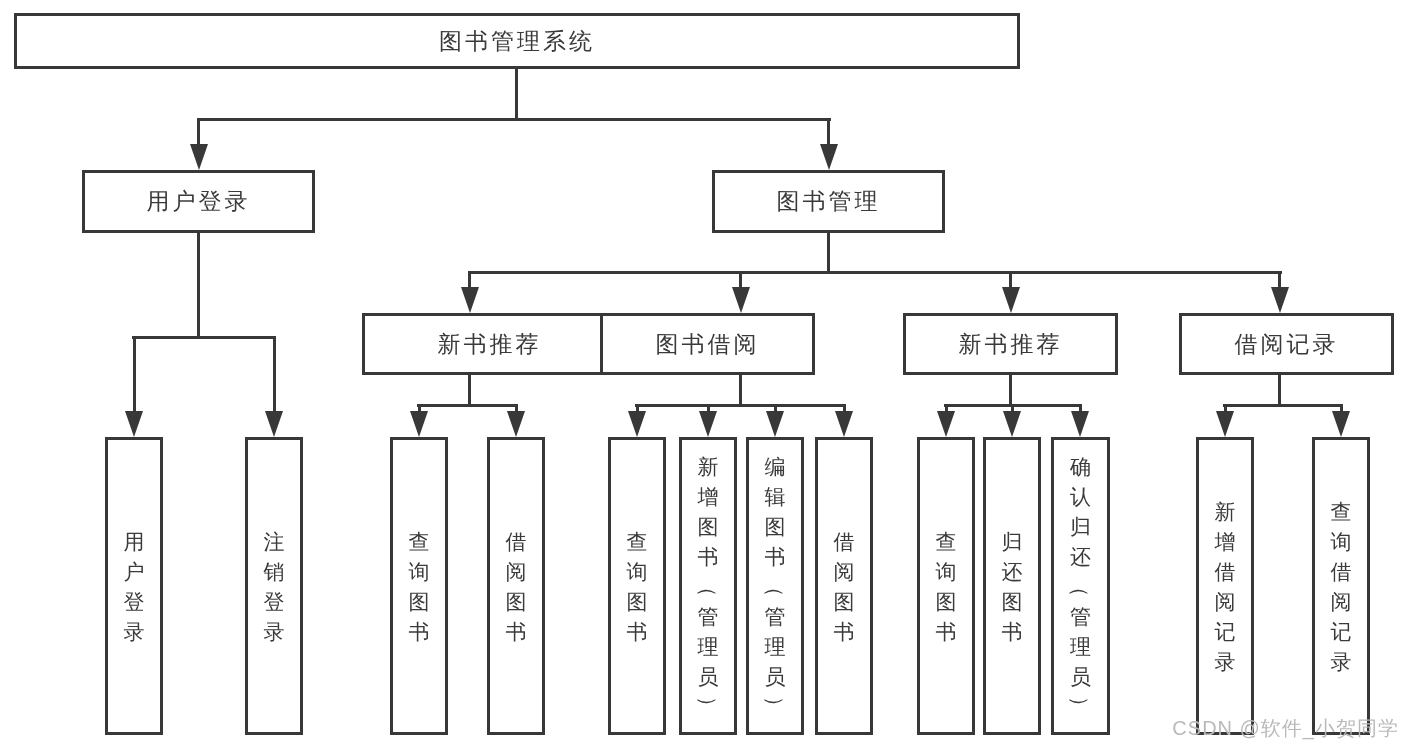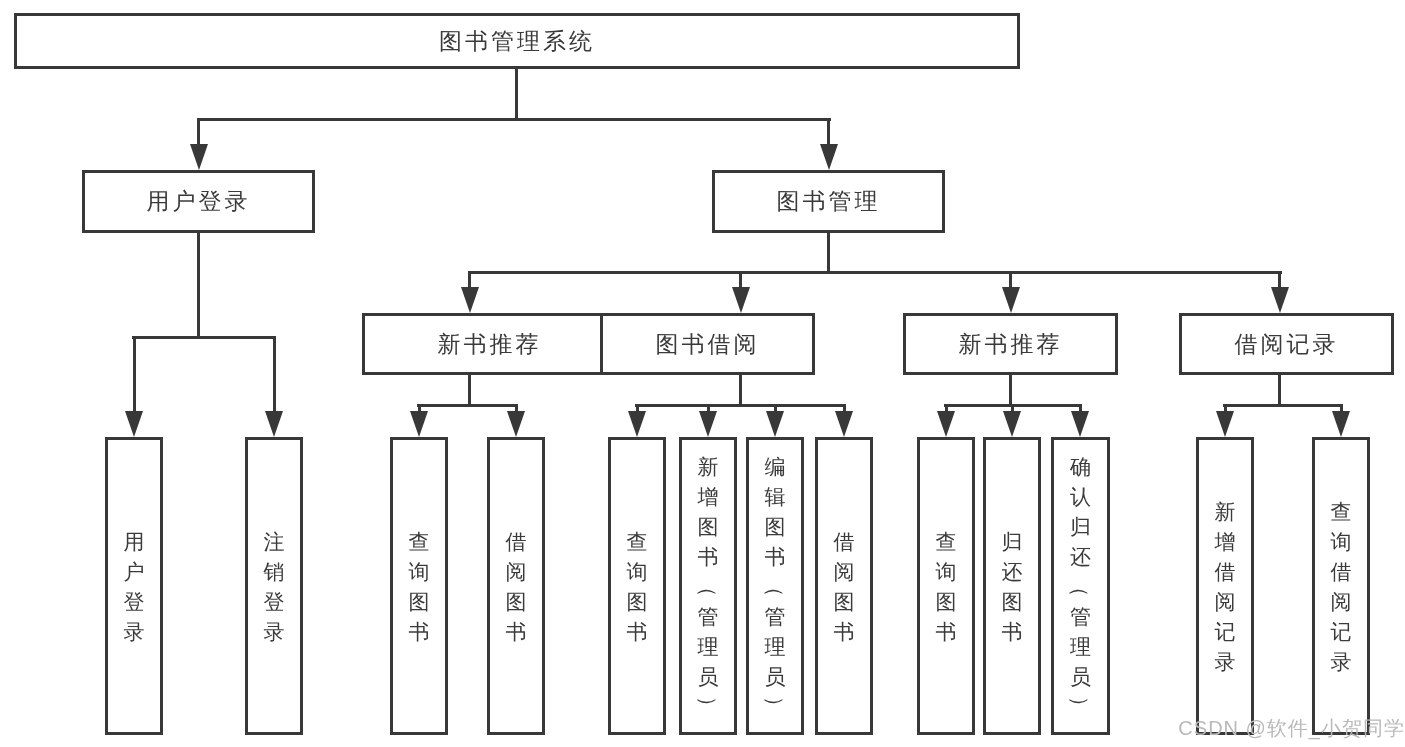--- a/index.html
+++ b/index.html
@@ -43,21 +43,21 @@
   .vline { position: absolute; width: 3px;  background: #383838; }
   .arrow {
     position: absolute;
     width: 0; height: 0;
     border-left: 9px solid transparent;
     border-right: 9px solid transparent;
     border-top: 26px solid #383838;
   }
   .watermark {
     position: absolute;
-    right: 0;
+    right: 6px;
     bottom: 5px;
     font-size: 20px;
     color: #b9b9b9;
     letter-spacing: 1px;
     z-index: 5;
     white-space: nowrap;
   }
 </style>
 </head>
 <body>

